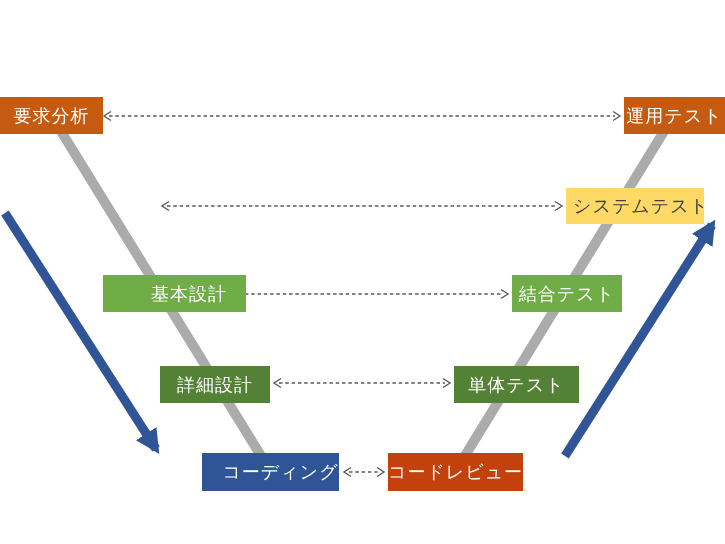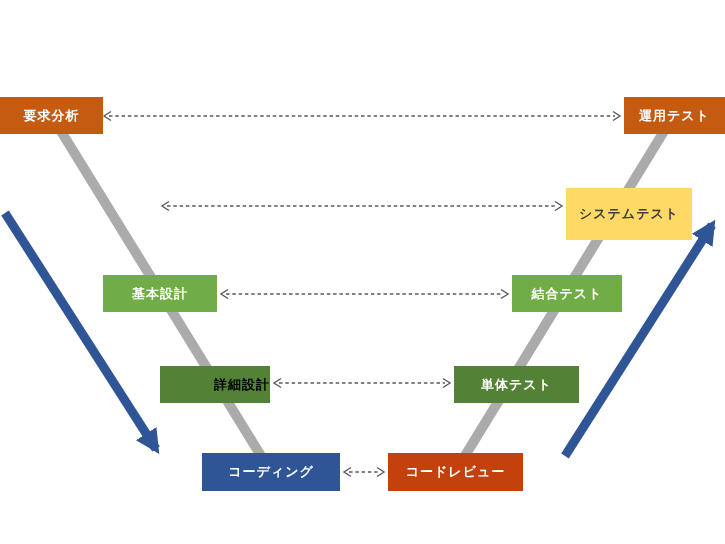--- a/index.html
+++ b/index.html
@@ -16,33 +16,33 @@
     left: 0; top: 0;
     width: 725px; height: 544px;
     z-index: 1;
   }
   .stage-box {
     position: absolute;
     z-index: 2;
     display: flex;
     align-items: center;
     justify-content: center;
-    font-weight: bold;
-    font-size: 13px;
+    font-weight: normal;
+    font-size: 18px;
     letter-spacing: 1px;
     white-space: nowrap;
   }
   
   .pos-req-analysis   { left:   0px; top:  97px; width: 103px; height: 37px; }
   .pos-req-definition { left:  48px; top: 188px; width: 110px; height: 36px; }
   .pos-basic-design   { left: 103px; top: 275px; width: 114px; height: 37px; }
   .pos-detail-design  { left: 160px; top: 366px; width: 110px; height: 37px; }
-  .pos-coding         { left: 202px; top: 453px; width: 138px; height: 38px; }
+  .pos-coding         { left: 202px; top: 453px; width: 117px; height: 38px; padding-left: 20px; }
   .pos-operation-test   { left: 624px; top:  97px; width: 101px; height: 37px; text-align: center; }
-  .pos-system-test      { left: 566px; top: 188px; width: 126px; height: 52px; }
+  .pos-system-test      { left: 566px; top: 188px; width: 126px; height: 36px; padding-left: 12px; }
   .pos-integration-test { left: 512px; top: 275px; width: 110px; height: 37px; }
   .pos-unit-test        { left: 454px; top: 366px; width: 125px; height: 37px; }
   .pos-code-review      { left: 388px; top: 453px; width: 135px; height: 38px; }
 </style>
 </head>
 <body>
 
 <div class="canvas">
 
   <svg class="underlay" viewBox="0 0 725 544" xmlns="http://www.w3.org/2000/svg">
@@ -81,24 +81,24 @@
     <g fill="none" stroke-width="1.4" stroke="#595959">
       <line x1="349" y1="472" x2="379" y2="472" stroke-dasharray="3.5,2.8"></line>
       <polyline points="351,467.5 344,472 351,476.5"></polyline>
       <polyline points="377,467.5 384,472 377,476.5"></polyline>
     </g>
   </svg>
 
   <div class="stage-box pos-req-analysis" style="background-color: rgb(197, 90, 17); color: rgb(255, 255, 255);">
     <span>要求分析</span>
   </div>
-  <div class="stage-box pos-basic-design" style="background-color: rgb(112, 173, 71); color: rgb(255, 255, 255);">
+  <div class="stage-box pos-basic-design" style="background-color: rgb(112, 173, 71); color: rgb(255, 255, 255); padding-left: 29px;">
     <span>基本設計</span>
   </div>
-  <div class="stage-box pos-detail-design" style="background-color: rgb(83, 129, 53); color: #000000; justify-content: flex-end;">
+  <div class="stage-box pos-detail-design" style="background-color: rgb(83, 129, 53); color: #ffffff;">
     <span>詳細設計</span>
   </div>
   <div class="stage-box pos-coding" style="background-color: rgb(47, 85, 151); color: rgb(255, 255, 255);">
     <span>コーディング</span>
   </div>
 
   <div class="stage-box pos-operation-test" style="background-color: rgb(197, 90, 17); color: rgb(255, 255, 255);">
     <span>運用テスト</span>
   </div>
   <div class="stage-box pos-system-test" style="background-color: rgb(255, 217, 102); color: rgb(64, 64, 64);">

